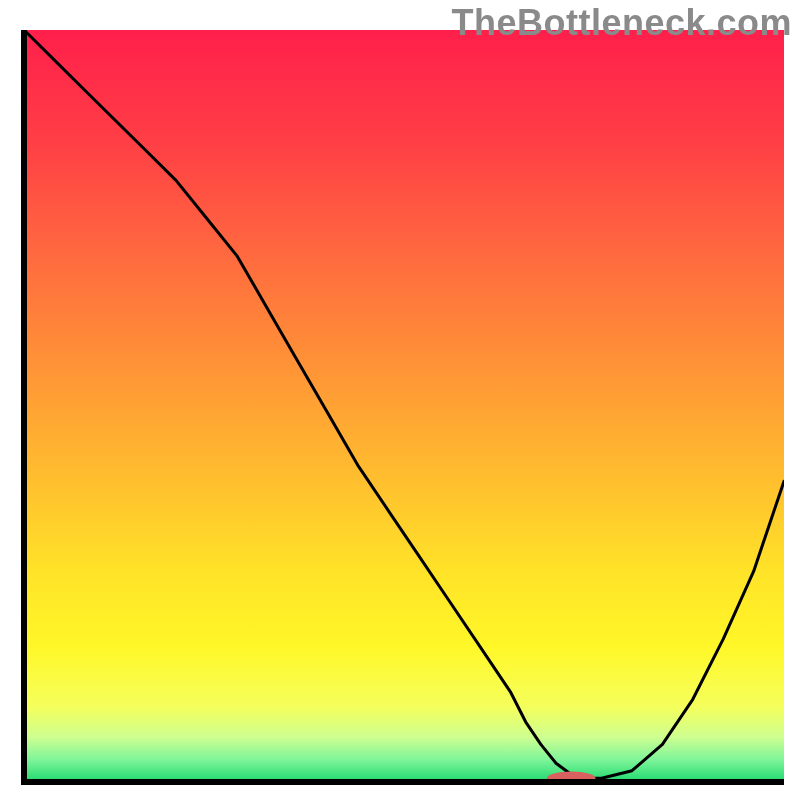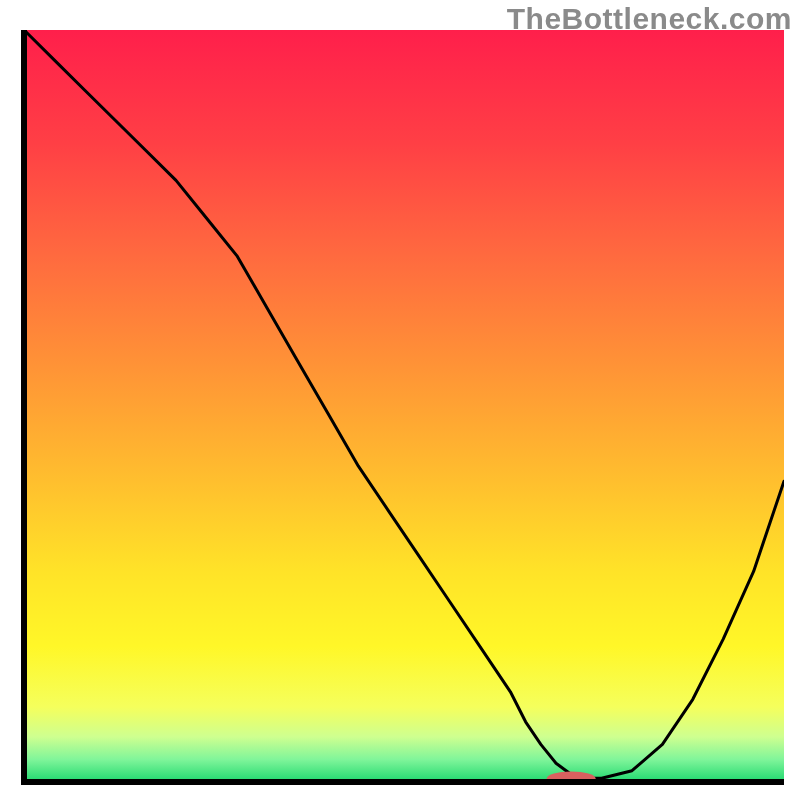--- a/index.html
+++ b/index.html
@@ -13,21 +13,21 @@
   .frame {
     position: relative;
     width: 800px;
     height: 800px;
   }
   .watermark {
     position: absolute;
     top: 2px;
     right: 8px;
     font-family: Arial, Helvetica, sans-serif;
-    font-size: 30px;
+    font-size: 36px;
     font-weight: 600;
     color: #8a8a8a;
     letter-spacing: 0.5px;
   }
   svg {
     display: block;
   }
 </style>
 </head>
 <body>

